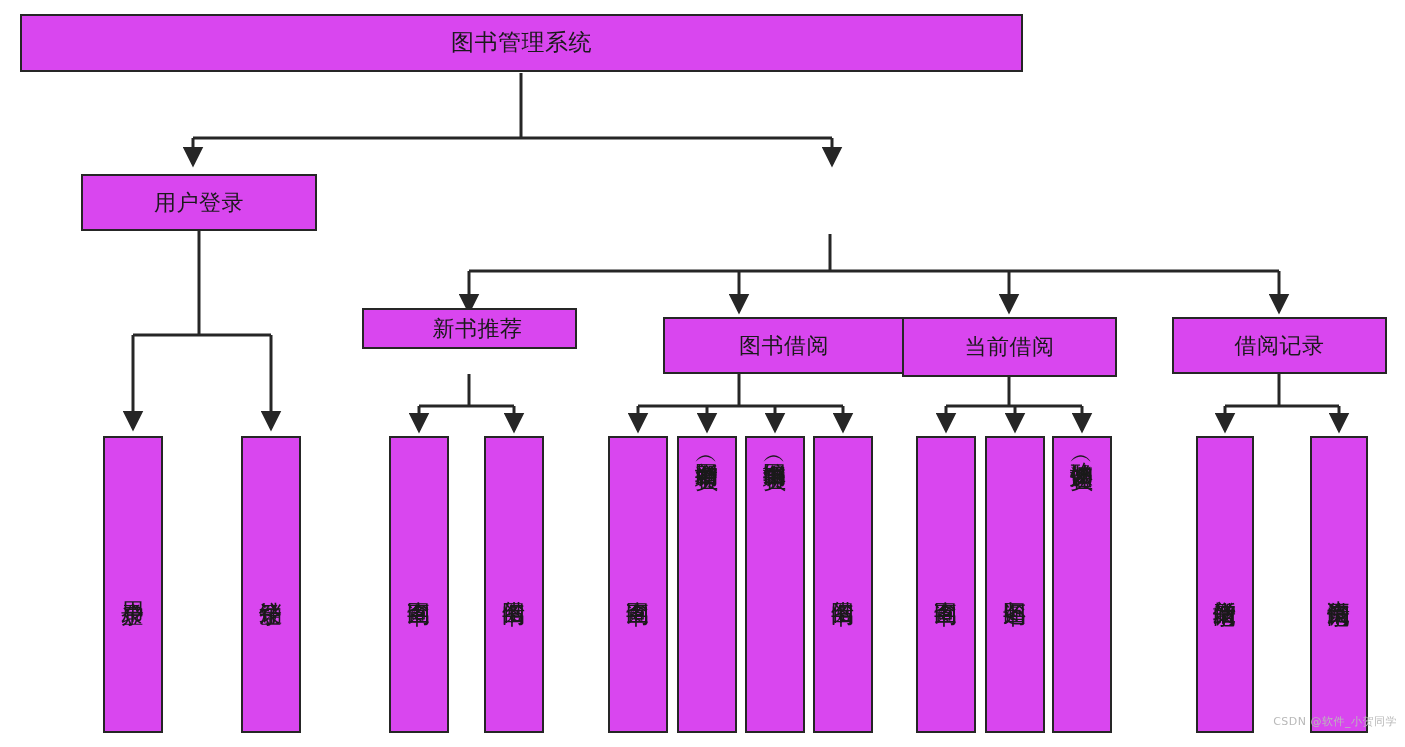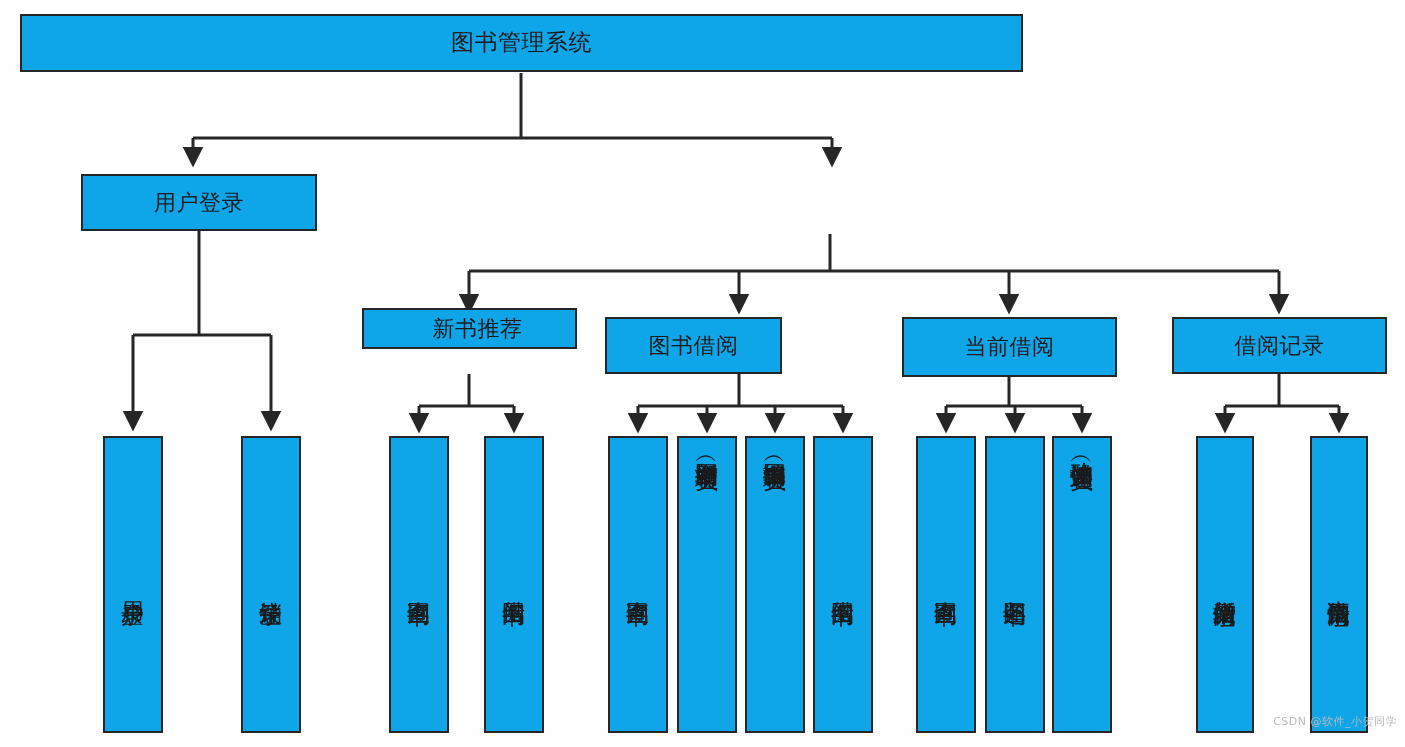--- a/index.html
+++ b/index.html
@@ -23,21 +23,21 @@
     left: 0;
     top: 0;
     width: 1405px;
     height: 747px;
     pointer-events: none;
   }
   .node {
     position: absolute;
     box-sizing: border-box;
     border: 2px solid #262626;
-    background: #0ea5e9;
+    background: #d946ef;
     display: flex;
     align-items: center;
     justify-content: center;
     color: #1a1a1a;
     text-align: center;
   }
   .node .label {
     display: block;
     line-height: 1.18;
     letter-spacing: 0.5px;
@@ -137,21 +137,21 @@
     <span class="label">图书管理系统</span>
   </div>
 
   <div class="node h" style="left:81px; top:174px; width:236px; height:57px;">
     <span class="label">用户登录</span>
   </div>
 
   <div class="node h" style="left:362px; top:308px; width:215px; height:41px;padding-left:16px;">
     <span class="label">新书推荐</span>
   </div>
-  <div class="node h" style="left:605px; top:317px; width:177px; height:57px;">
+  <div class="node h" style="left:663px; top:317px; width:242px; height:57px;">
     <span class="label">图书借阅</span>
   </div>
   <div class="node h" style="left:902px; top:317px; width:215px; height:60px;">
     <span class="label">当前借阅</span>
   </div>
   <div class="node h" style="left:1172px; top:317px; width:215px; height:57px;">
     <span class="label">借阅记录</span>
   </div>
 
   <div class="node v mid" style="left:103px; top:436px; width:60px; height:297px;">

